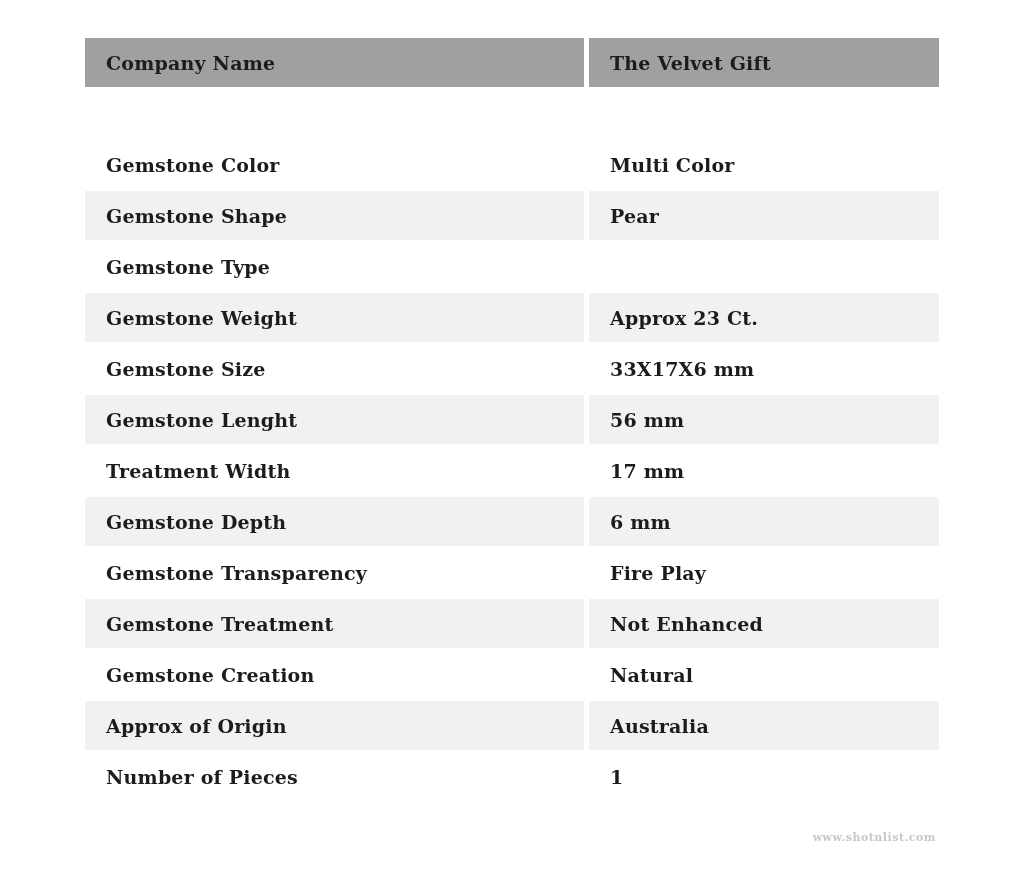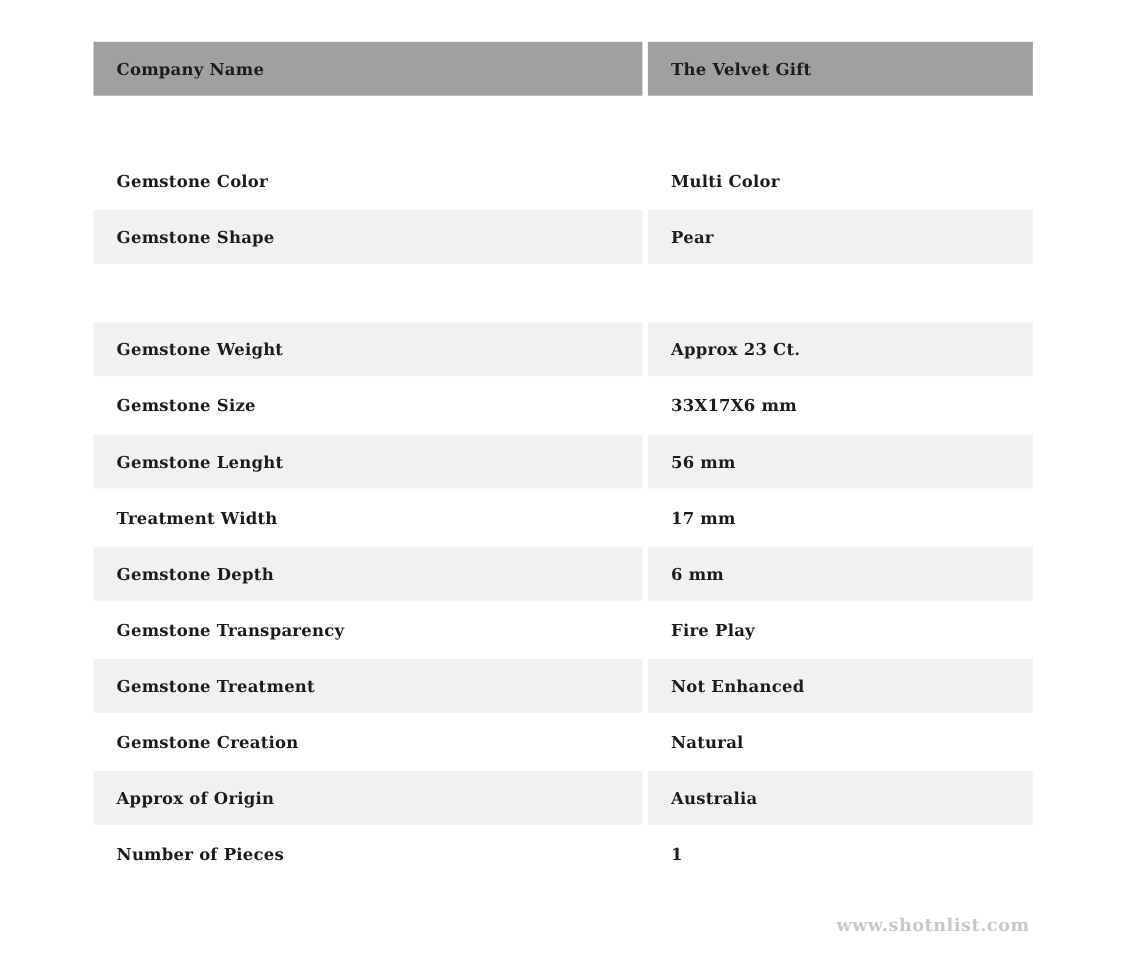--- a/index.html
+++ b/index.html
@@ -30,35 +30,35 @@
     grid-template-columns: 499px 350px;
     column-gap: 5px;
     margin-bottom: 2px;
     height: 49px;
   }
   .cell {
     display: flex;
     align-items: center;
     padding-left: 21px;
     padding-right: 10px;
-    font-size: 15px;
+    font-size: 19px;
     font-weight: bold;
     color: var(--text_color);
     background: var(--row_bg);
     letter-spacing: 0.2px;
     white-space: nowrap;
     overflow: hidden;
   }
   .row.header .cell { background: var(--header_bg); }
   .row.alt .cell    { background: var(--row_alt_bg); }
   .watermark {
     position: absolute;
     top: 831px;
     right: 88px;
-    font-size: 16px;
+    font-size: 11px;
     font-weight: bold;
     color: var(--footer_color);
     letter-spacing: 0.5px;
   }
 </style>
 </head>
 <body>
 
 <div class="spec-table">
 
@@ -74,20 +74,21 @@
     <div class="cell">Gemstone Color</div>
     <div class="cell">Multi Color</div>
   </div>
 
   <div class="row alt">
     <div class="cell">Gemstone Shape</div>
     <div class="cell">Pear</div>
   </div>
 
   <div class="row">
+    <div class="cell">Gemstone Type</div>
   </div>
 
   <div class="row alt">
     <div class="cell">Gemstone Weight</div>
     <div class="cell">Approx 23 Ct.</div>
   </div>
 
   <div class="row">
     <div class="cell">Gemstone Size</div>
     <div class="cell">33X17X6 mm</div>

